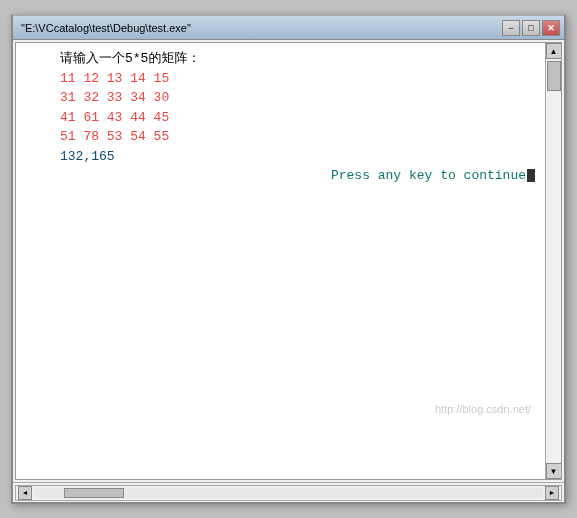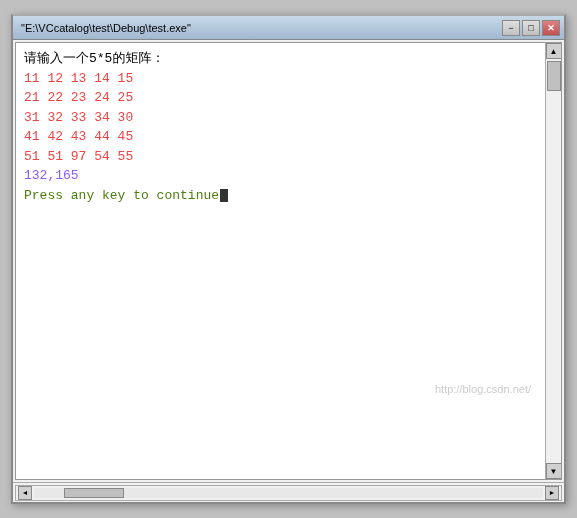--- a/index.html
+++ b/index.html
@@ -109,51 +109,53 @@
       border: 1px solid #888;
       margin-top: 2px;
     }
 
     .console-content {
       font-family: 'Courier New', Courier, monospace;
       font-size: 13px;
       color: #000;
       line-height: 1.5;
       padding-right: 18px;
+      margin-left: 36px;
     }
 
     .line-prompt {
       color: #000;
     }
 
     .line-data {
       color: #ef4444;
     }
 
     .line-result {
-      color: #8b5cf6;
+      color: #0c4a6e;
     }
 
     .line-press {
-      color: #4d7c0f;
+      color: #0f766e;
       font-family: 'Courier New', Courier, monospace;
+      text-align: right;
     }
 
     .cursor {
       display: inline-block;
       width: 8px;
       height: 13px;
       background: #333;
       vertical-align: middle;
       margin-left: 1px;
     }
 
     .watermark {
       position: absolute;
-      bottom: 84px;
+      bottom: 64px;
       right: 30px;
       font-size: 11px;
       color: rgba(180,180,180,0.7);
       font-family: Arial, sans-serif;
     }
 
     .bottom-bar {
       height: 20px;
       background: #f0f0f0;
       border-top: 1px solid #aaa;
@@ -213,24 +215,23 @@
       <div class="tb-btn">−</div>
       <div class="tb-btn">□</div>
       <div class="tb-btn close">✕</div>
     </div>
   </div>
 
   <div class="console-area">
     <div class="console-content">
       <div class="line-prompt">请输入一个5*5的矩阵：</div>
       <div class="line-data">11  12  13  14  15</div>
-      <div class="line-data">21  22  23  24  25</div>
       <div class="line-data">31  32  33  34  30</div>
-      <div class="line-data">41  42  43  44  45</div>
-      <div class="line-data">51  51  97  54  55</div>
+      <div class="line-data">41  61  43  44  45</div>
+      <div class="line-data">51  78  53  54  55</div>
       <div class="line-result">132,165</div>
       <div class="line-press">
         <span>Press any key to continue</span><span class="cursor"></span>
       </div>
     </div>
     <div class="watermark">http://blog.csdn.net/</div>
     <div class="scrollbar-right">
       <div class="scroll-arrow">▲</div>
       <div class="scroll-thumb"></div>
       <div style="flex:1"></div>

